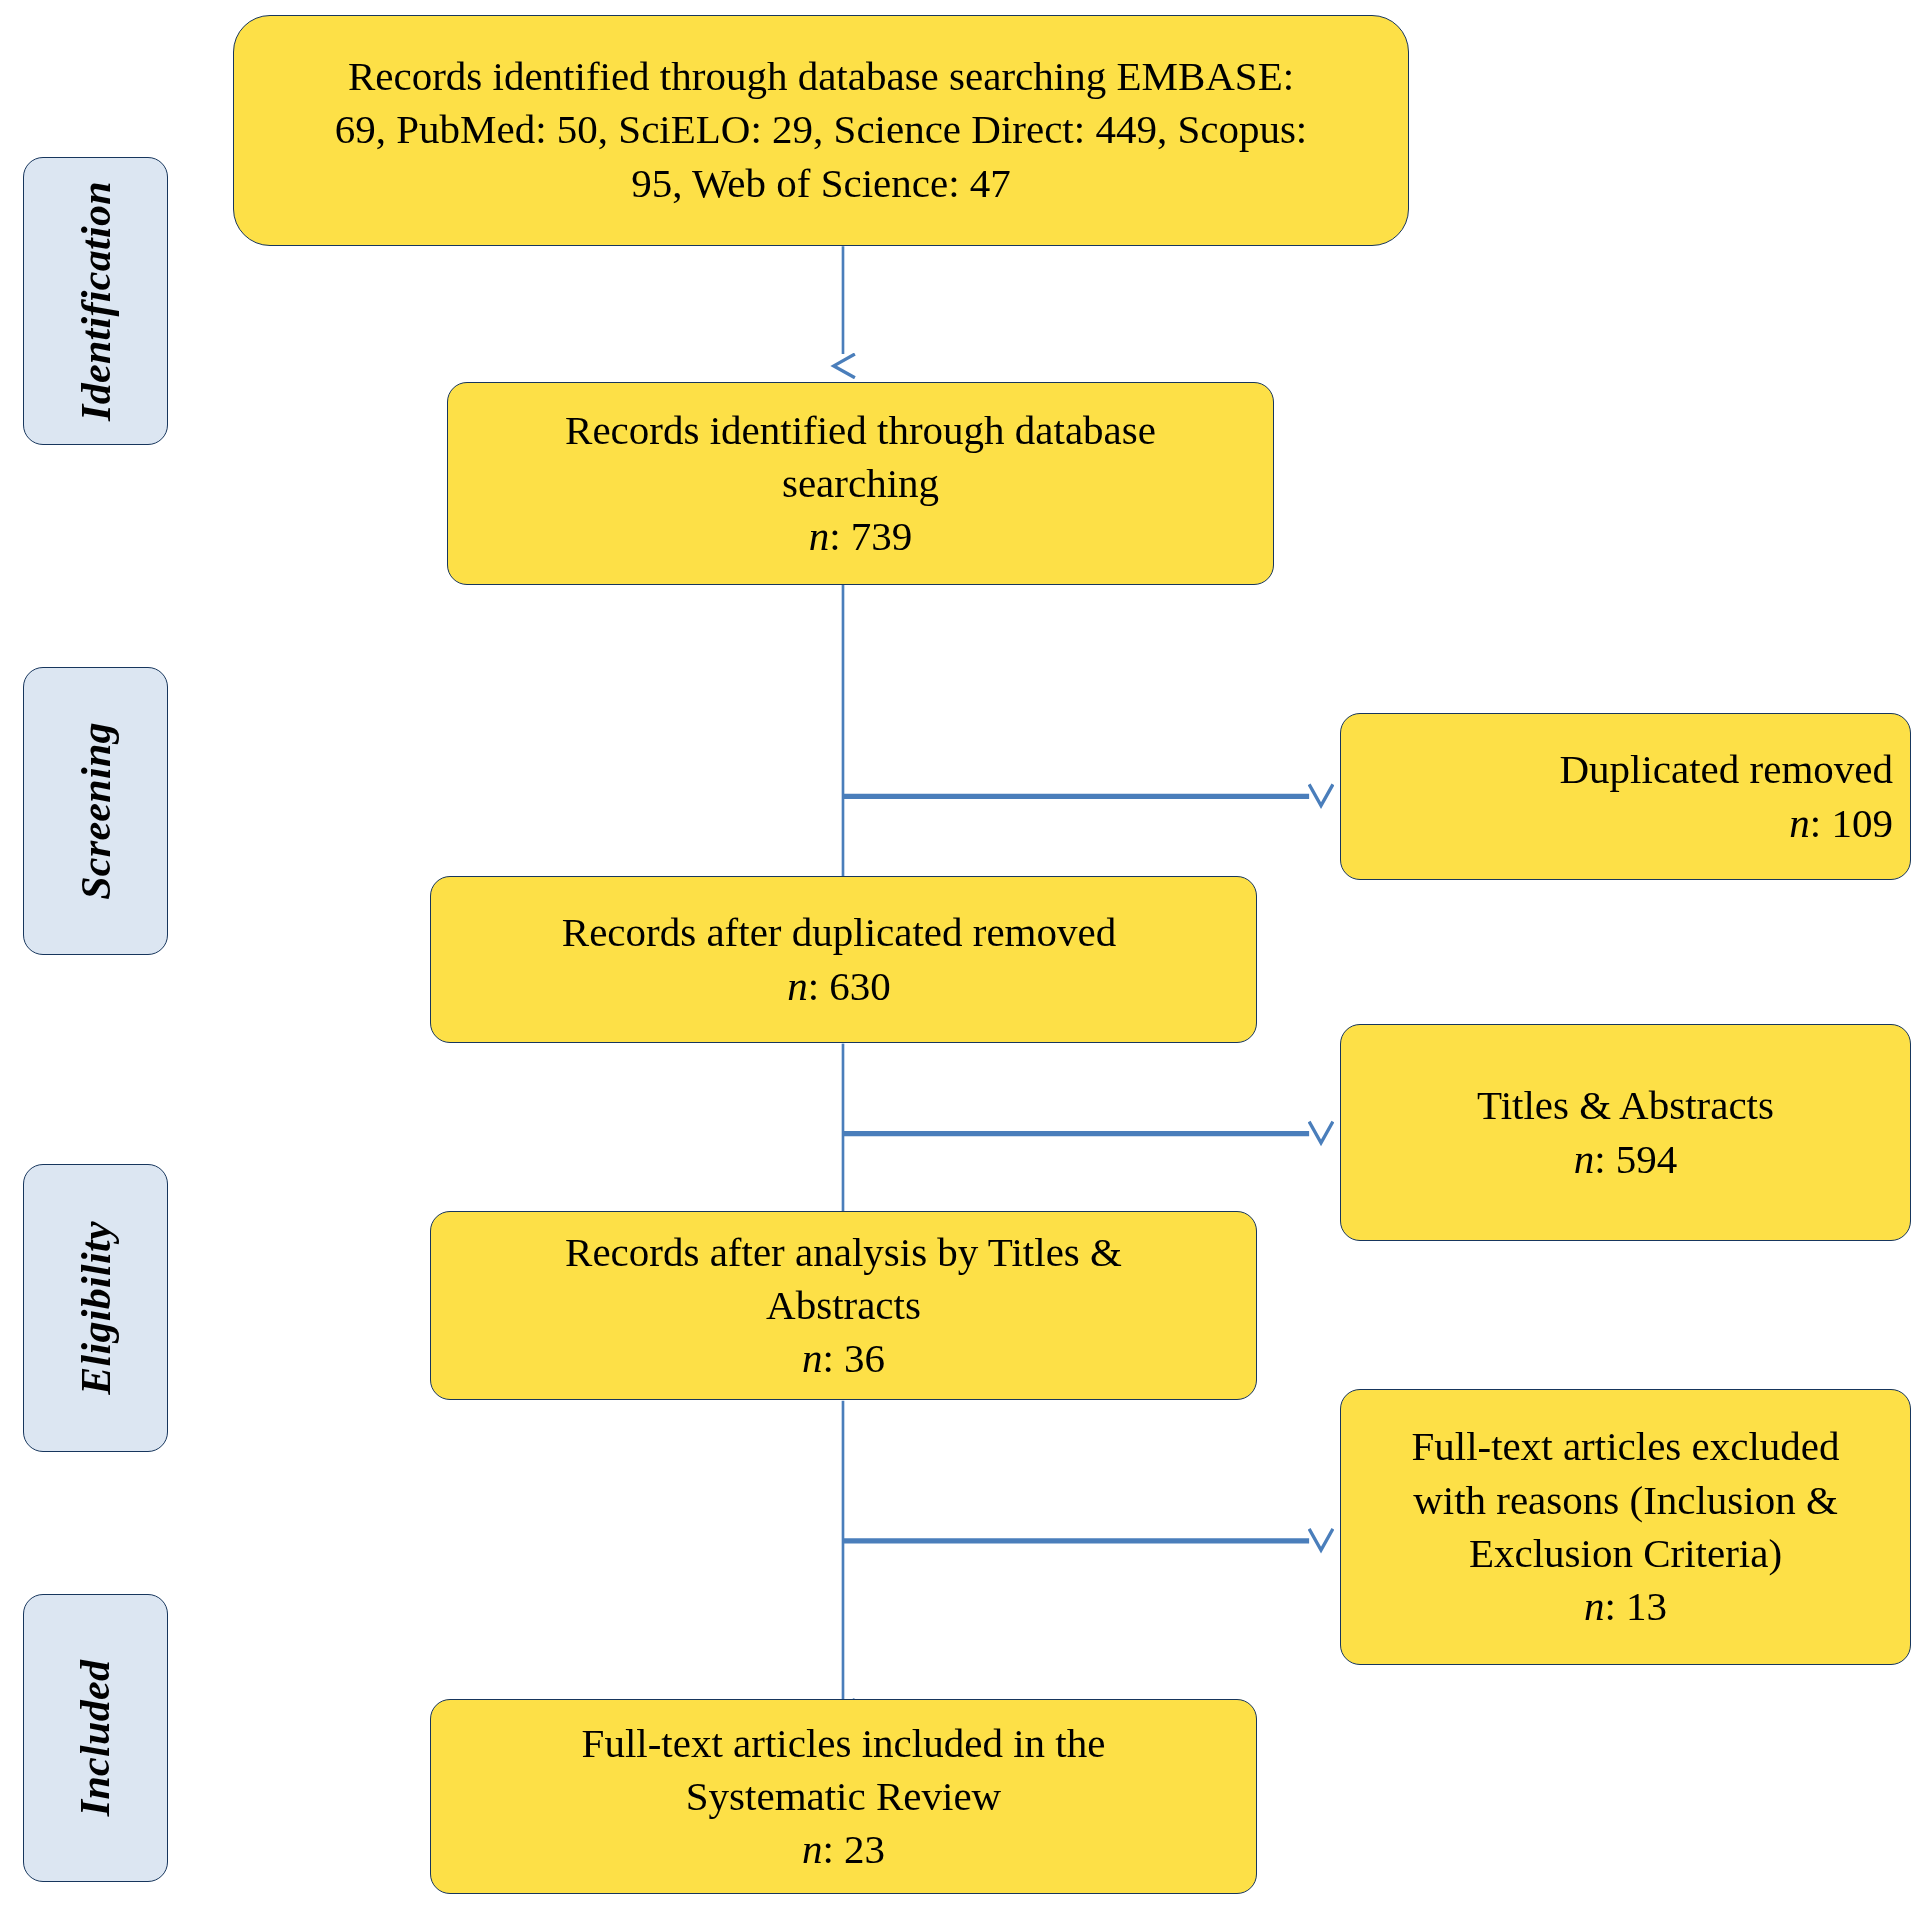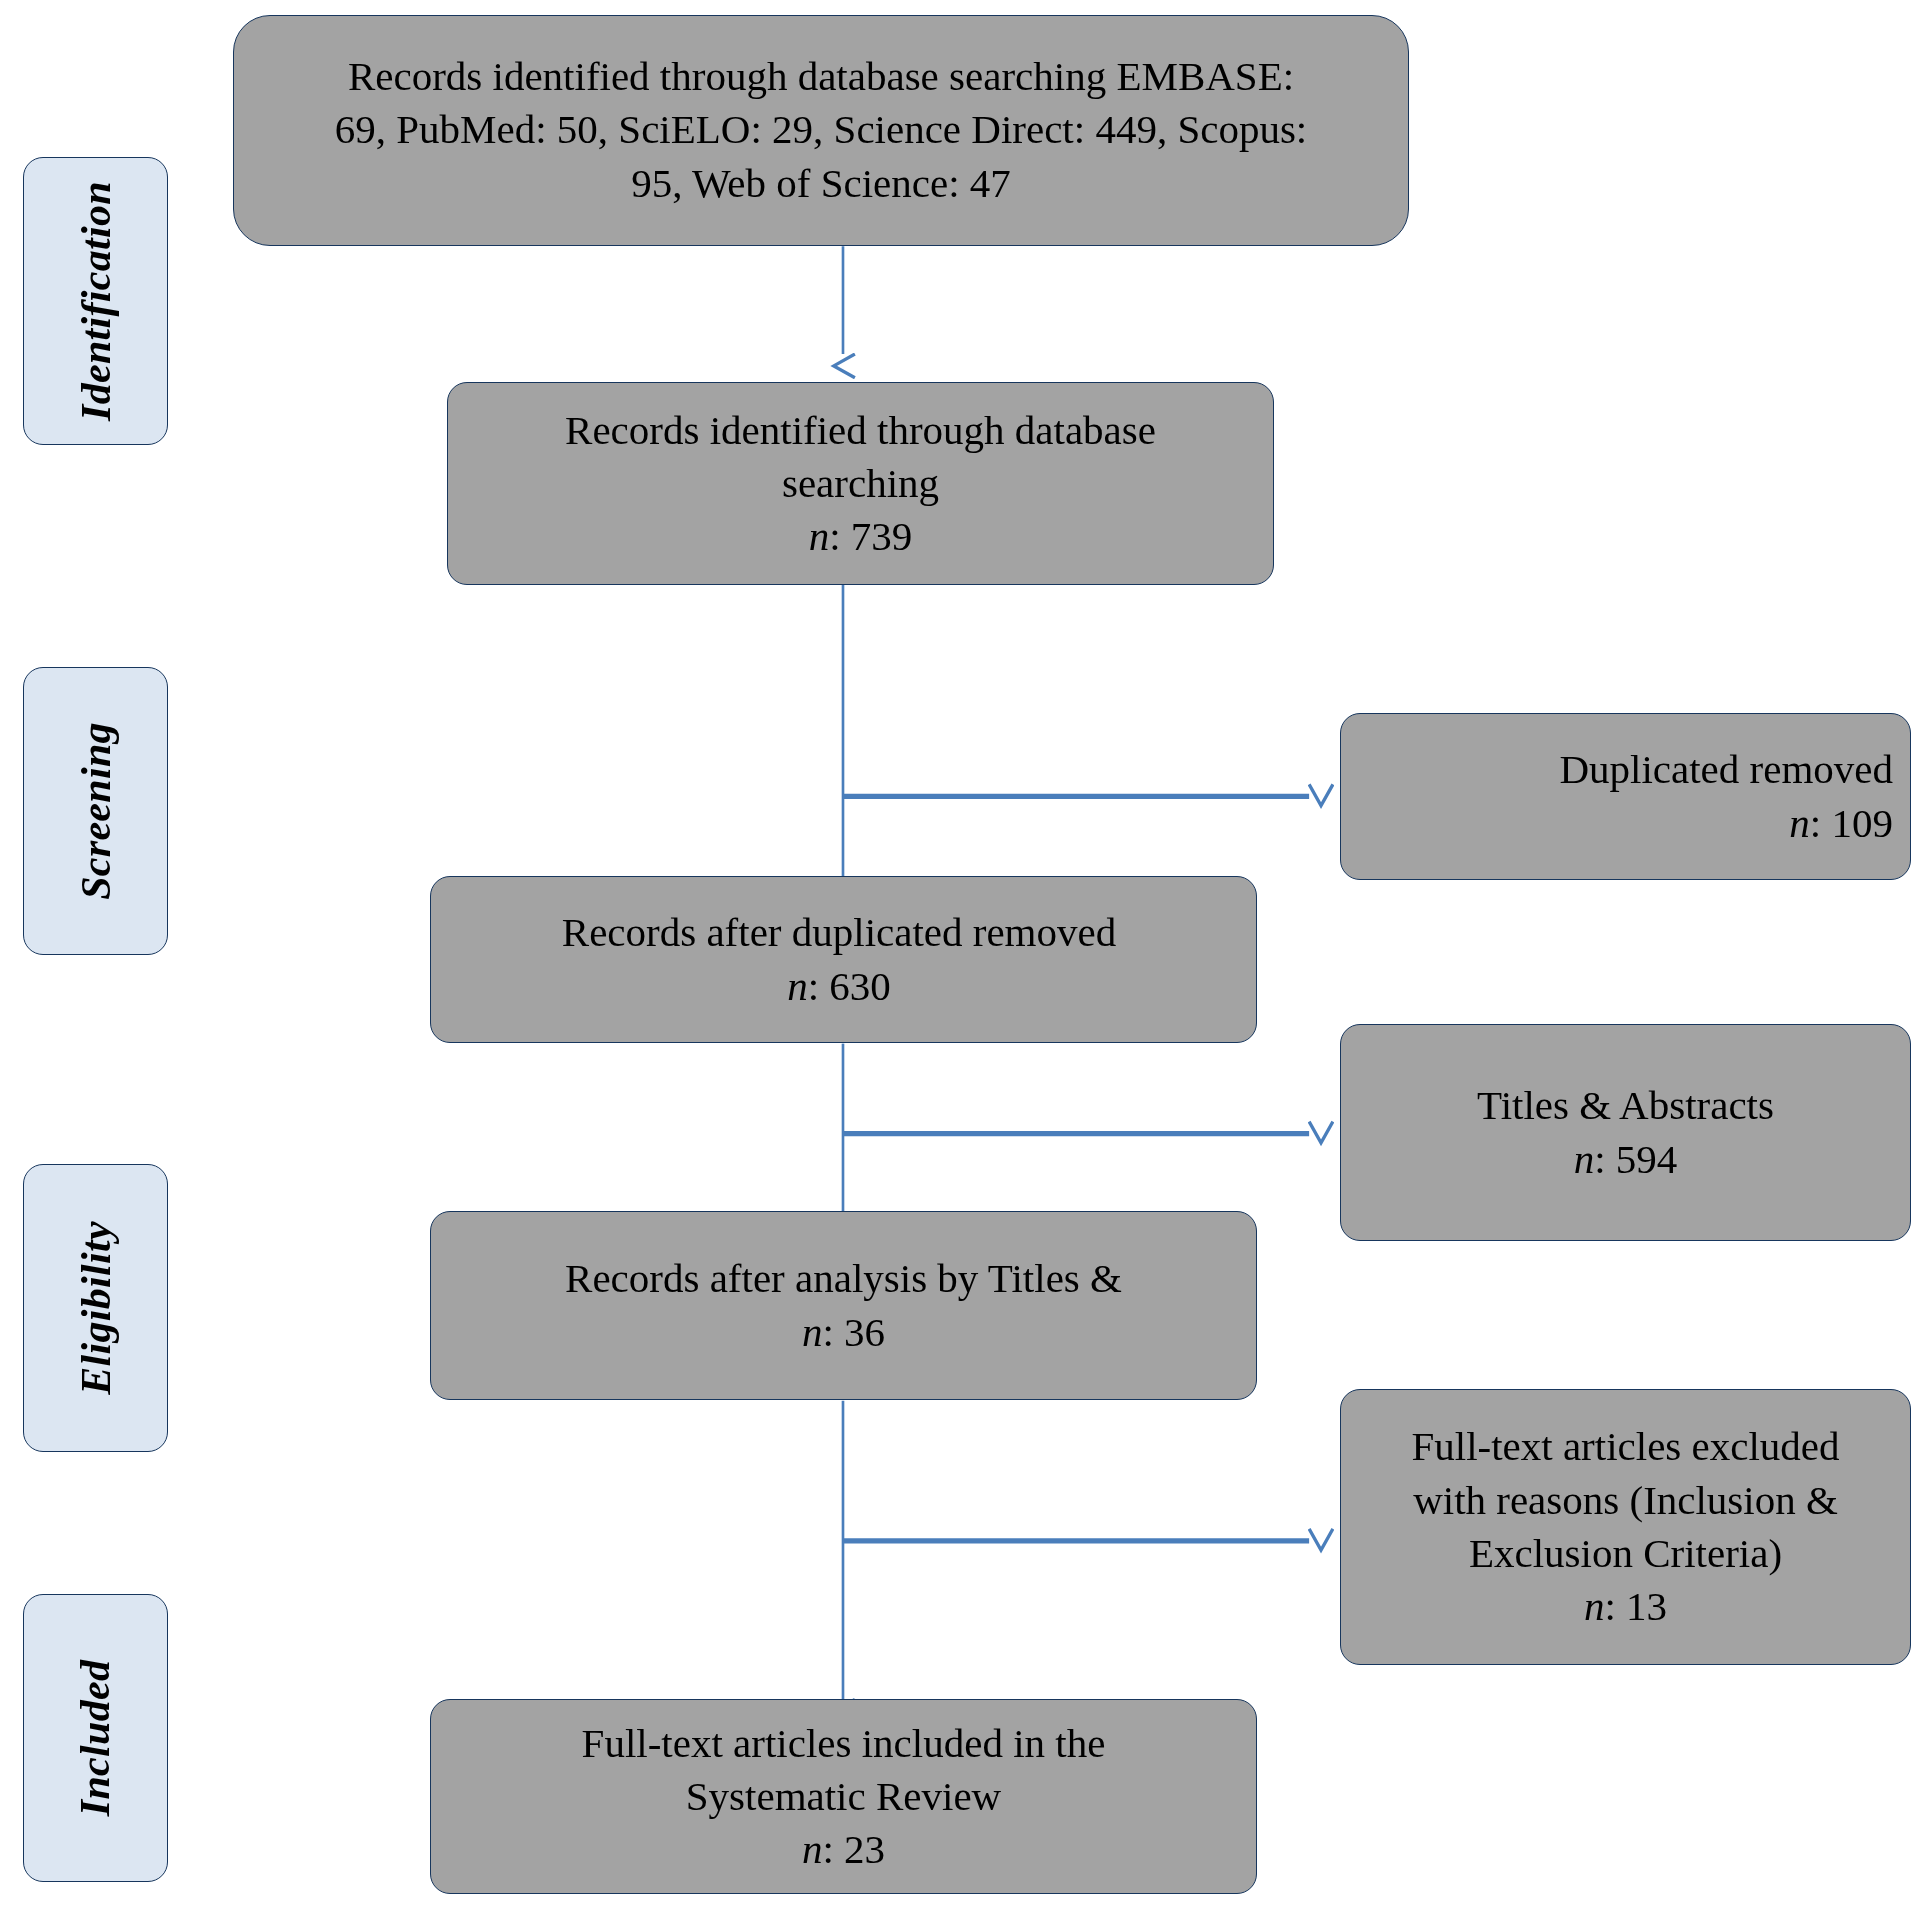--- a/index.html
+++ b/index.html
@@ -5,21 +5,21 @@
   html,body{margin:0;padding:0;background:#ffffff;}
   body{width:1926px;height:1912px;position:relative;overflow:hidden;
        font-family:"Liberation Serif","DejaVu Serif",serif;}
 
   #canvas{position:absolute;left:0;top:0;width:1926px;height:1912px;}
 
   
   .fbox{
     position:absolute;
     box-sizing:border-box;
-    background:#a3a3a3;
+    background:#fde047;
     border:1.3px solid #17365D;
     border-radius:20px;
     display:flex;
     align-items:center;
     justify-content:center;
     text-align:center;
     color:#000000;
     line-height:1.30;
     padding:6.6px 17px;
   }
@@ -140,20 +140,21 @@
       <div>Titles &amp; Abstracts</div>
       <div>
         <span class="n">n</span><span>: 594</span>
       </div>
     </div>
   </div>
 
   <div class="fbox" style="left:430px;top:1211px;width:827px;height:189px;font-size:41px;">
     <div class="txt">
       <div>Records after analysis by Titles &amp;</div>
+      <div>Abstracts</div>
       <div>
         <span class="n">n</span><span>: 36</span>
       </div>
     </div>
   </div>
 
   <div class="fbox" style="left:1340px;top:1389px;width:571px;height:276px;font-size:41px;">
     <div class="txt">
       <div>Full-text articles excluded</div>
       <div>with reasons (Inclusion &amp;</div>

